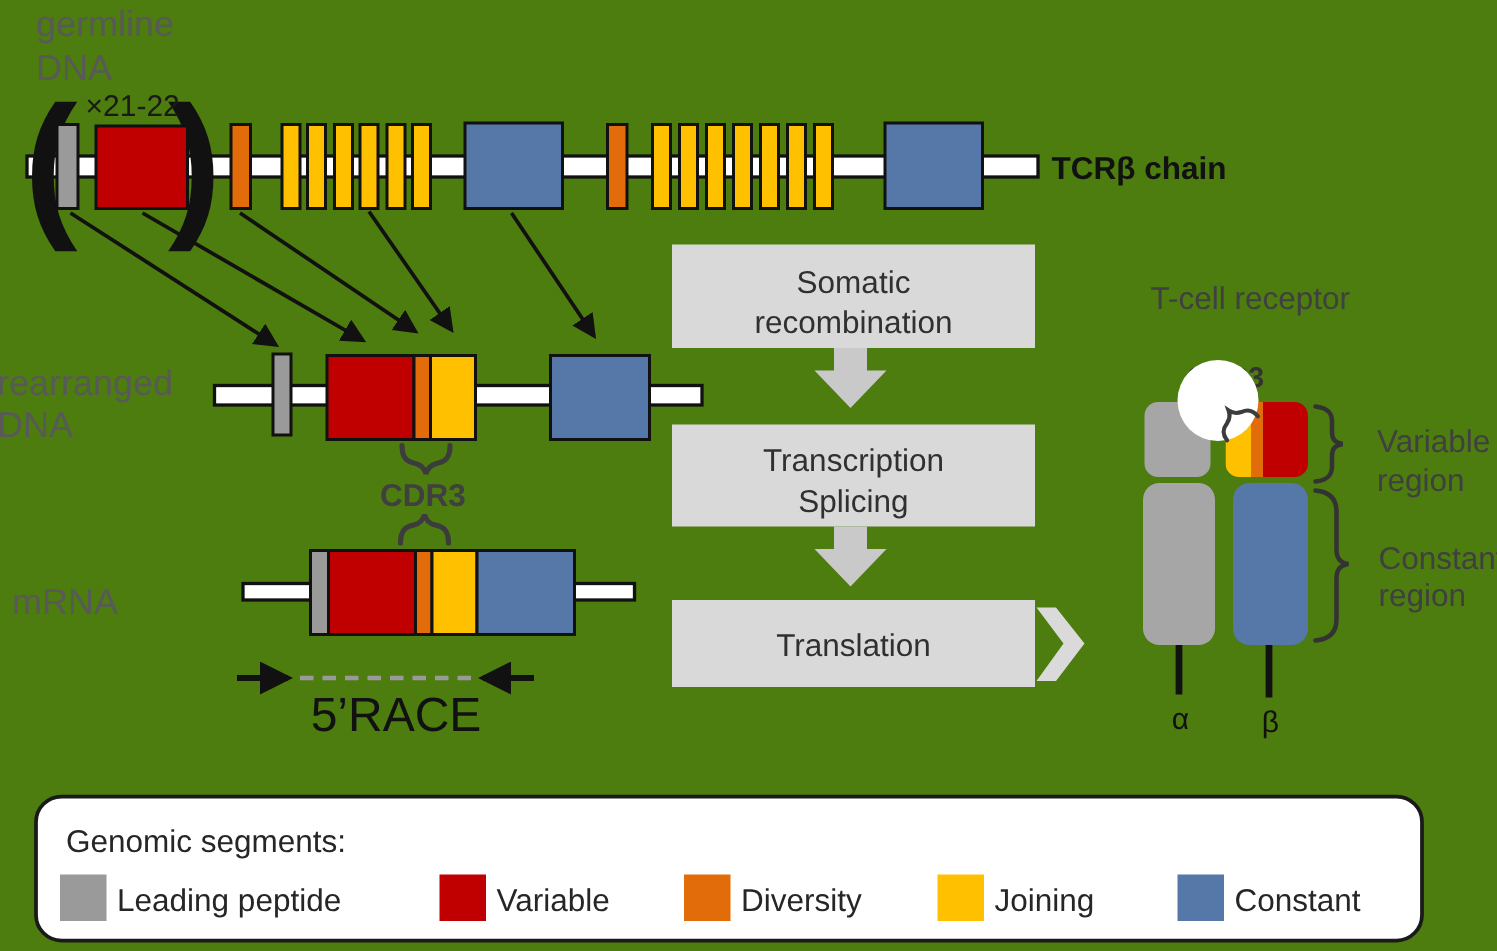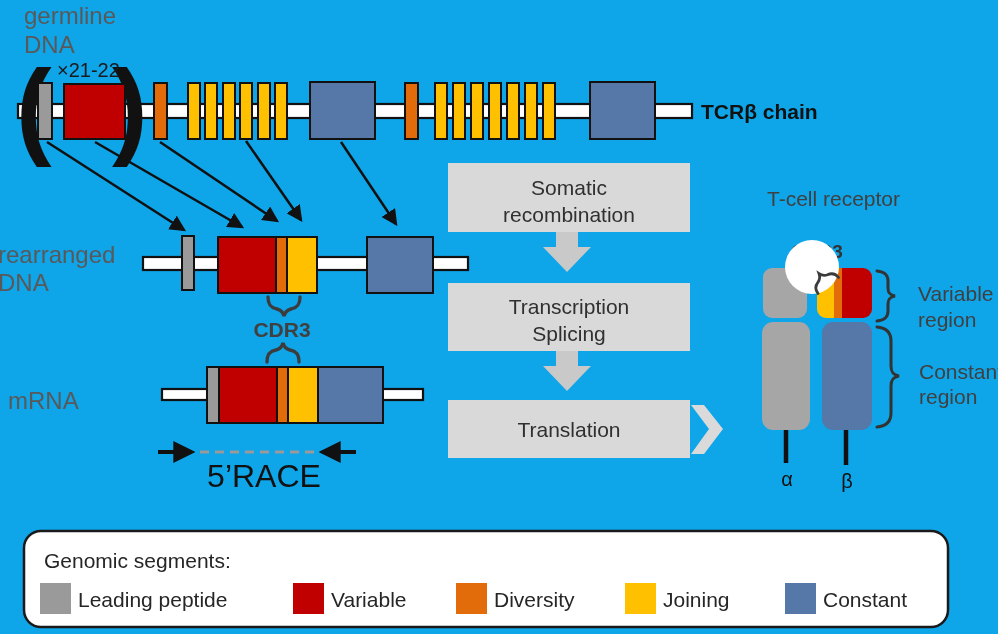--- a/index.html
+++ b/index.html
@@ -1,16 +1,16 @@
 <!DOCTYPE html>
 <html><head>
 <meta charset="utf-8">
 <style>
   html,body{margin:0;padding:0;background:#ffffff;}
-  .stage{position:relative;width:998px;height:634px;background:#0ea5e9;overflow:hidden;text-decoration:underline;}
+  .stage{position:relative;width:998px;height:634px;background:#4d7c0f;overflow:hidden;text-decoration:underline;}
   svg text{font-family:"Liberation Sans", sans-serif;}
   .lbl{fill:#595959;font-size:24px;}
   .seg{stroke:#111111;stroke-width:2px;}
   .c-gray{fill:#9a9a9a;}
   .c-red{fill:#c00000;}
   .c-orange{fill:#e36c0a;}
   .c-yellow{fill:#ffc000;}
   .c-blue{fill:#5578a8;}
   .backbone{fill:#ffffff;stroke:#111111;stroke-width:2.2px;}
   .paren{fill:#111111;font-size:107px;font-weight:bold;}

